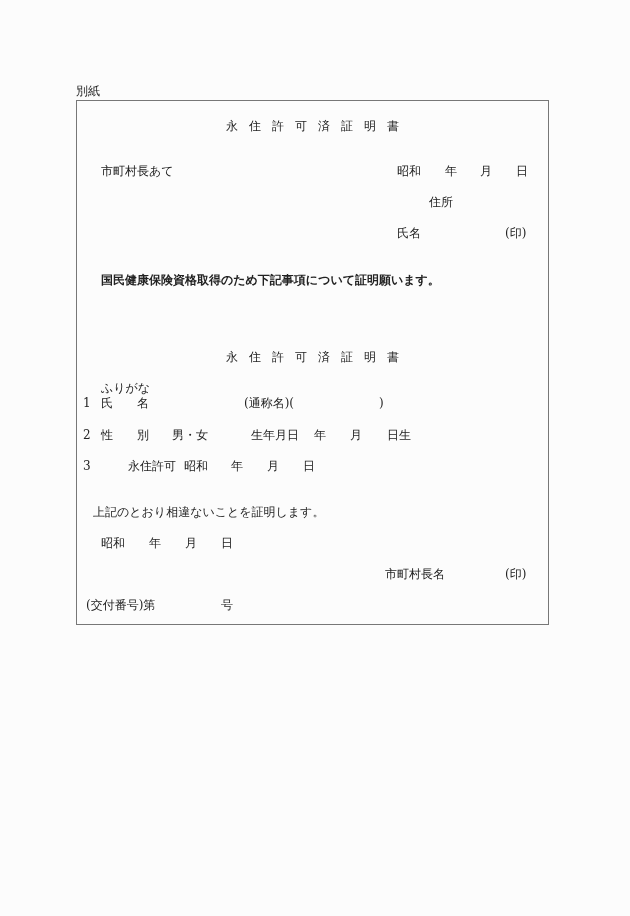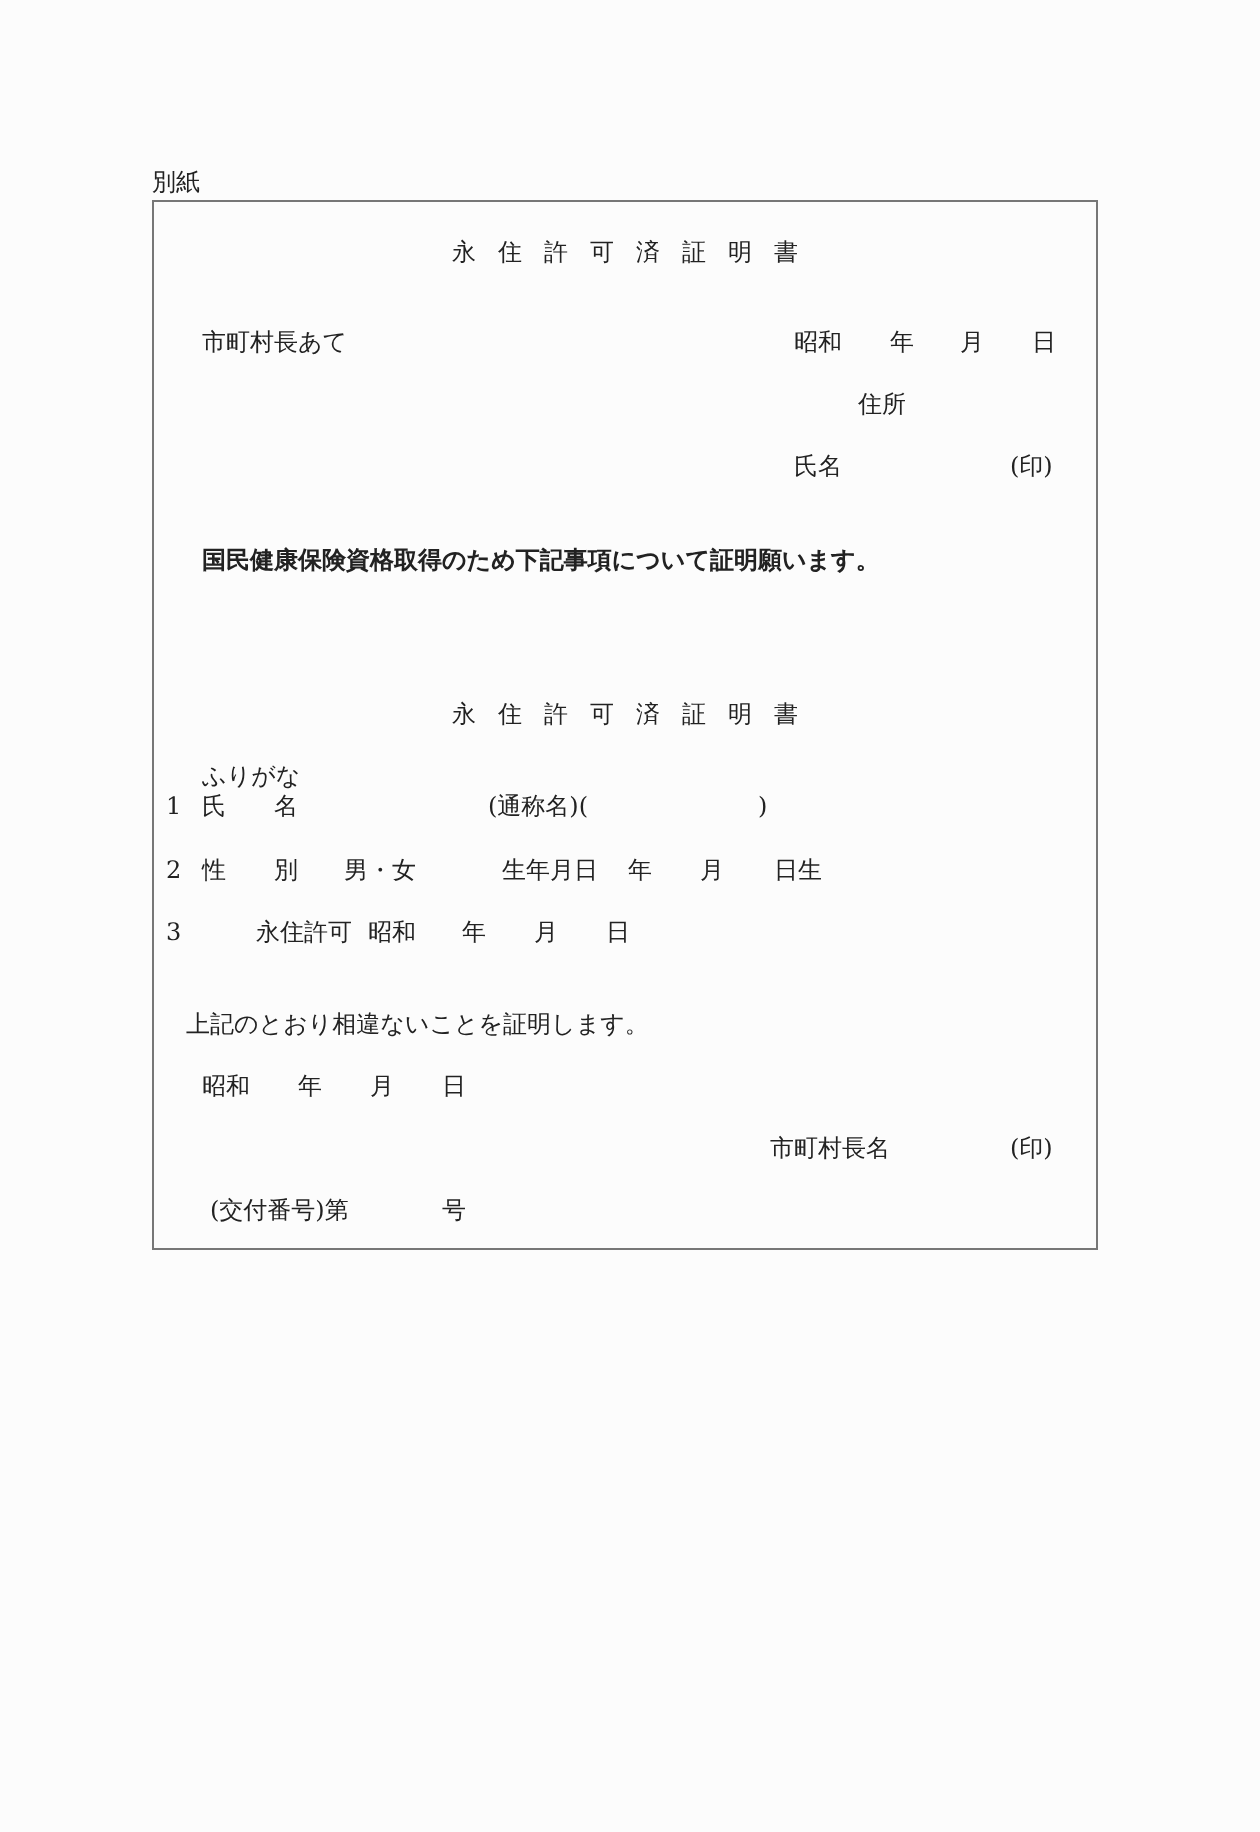--- a/index.html
+++ b/index.html
@@ -58,14 +58,14 @@
 <div class="abs" style="left:93px;top:505px;">上記のとおり相違ないことを証明します。</div>
 
 <div class="abs" style="left:101px;top:536px;">昭和</div>
 <div class="abs" style="left:149px;top:536px;">年</div>
 <div class="abs" style="left:185px;top:536px;">月</div>
 <div class="abs" style="left:221px;top:536px;">日</div>
 
 <div class="abs" style="left:385px;top:567px;">市町村長名</div>
 <div class="abs" style="left:505px;top:567px;">(印)</div>
 
-<div class="abs" style="left:105px;top:598px;">(交付番号)第</div>
+<div class="abs" style="left:86px;top:598px;">(交付番号)第</div>
 <div class="abs" style="left:221px;top:598px;">号</div>
 
 </body></html>

